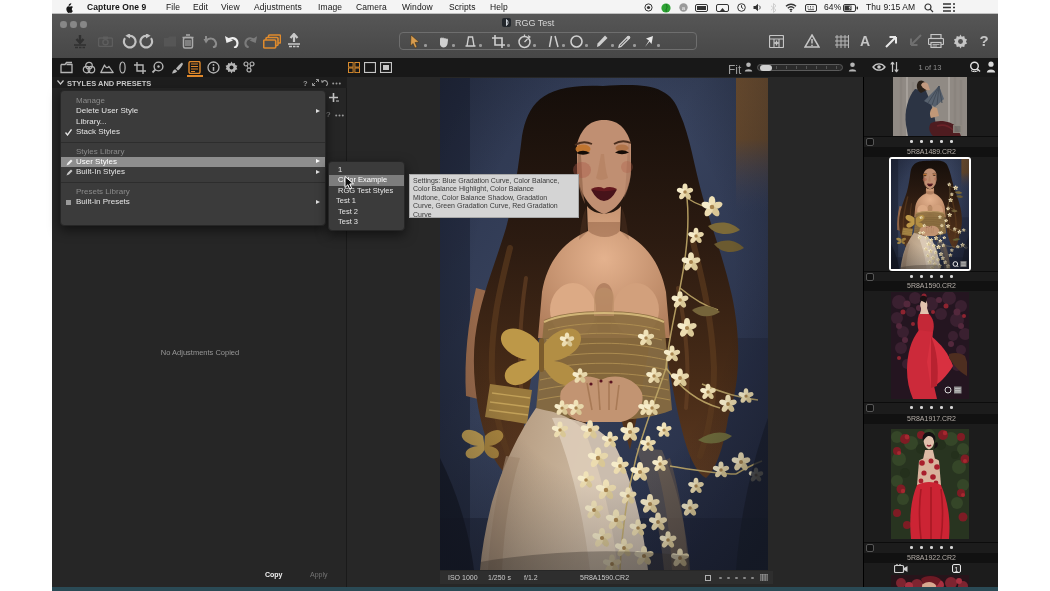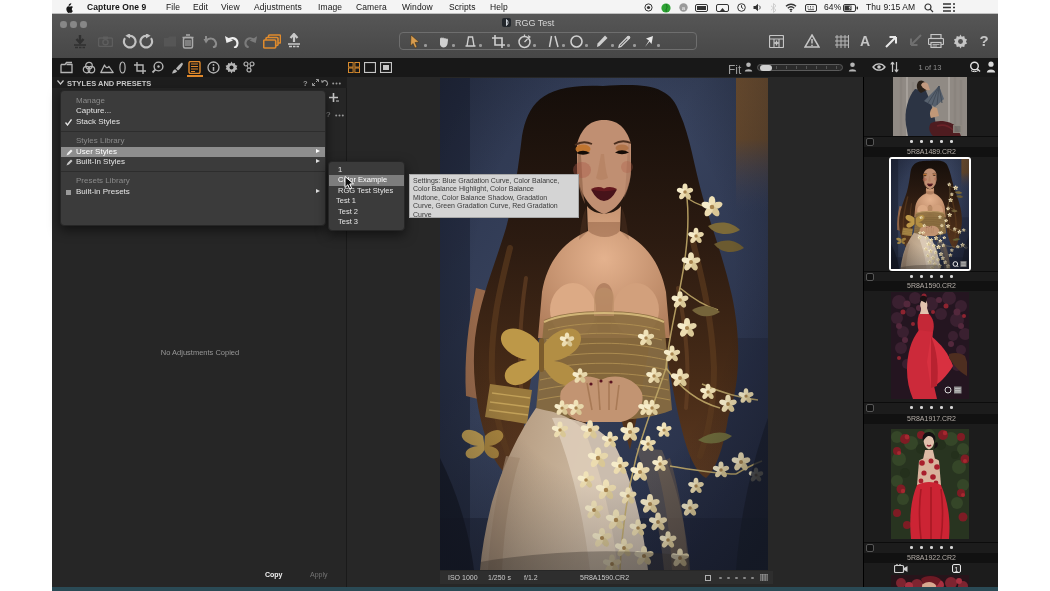--- a/index.html
+++ b/index.html
@@ -818,21 +818,22 @@
           <circle cx="68" cy="6" r="3"></circle>
         </g>
 <ellipse cx="38" cy="11" rx="7" ry="5" fill="#d8a890"></ellipse>
 <path d="M30 4 C34 0 46 0 50 5 L46 11 C42 6 36 6 32 9 Z" fill="#6e1a24"></path>
 </svg>
 </div>
 <div id="tealline"></div>
 </div>
 <div class="menu" id="mainmenu" style="left:60px; top:90px; width:266px; height:136px; padding-top:5px;">
   <div class="it dim">Manage</div>
-  <div class="it">Capture...</div>
+  <div class="it">Delete User Style<span class="arr"></span></div>
+  <div class="it">Library...</div>
   <div class="it"><svg class="ic" style="left:4px;top:2px" width="7" height="7" viewBox="0 0 7 7">
         <path d="M0.5 3.5 L2.5 6 L6.5 0.5" stroke="#e4e4e4" stroke-width="1.3" fill="none"></path>
       </svg>Stack Styles</div>
   <div style="height:5px;border-bottom:1px solid #2d2d2d;margin-bottom:4px;"></div>
   <div class="it dim">Styles Library</div>
   <div class="it" style="background:#8e8e8e;color:#fff;"><svg class="ic" style="left:5px;top:2px" width="7" height="7" viewBox="0 0 7 7">
         <path d="M0.5 6.5 L1.5 4 L5 0.5 L6.5 2 L3 5.5 Z" fill="#f0f0f0"></path>
       </svg>User Styles<span class="arr" style="border-left-color:#fff"></span></div>
   <div class="it"><svg class="ic" style="left:5px;top:2px" width="7" height="7" viewBox="0 0 7 7">
         <path d="M0.5 6.5 L1.5 4 L5 0.5 L6.5 2 L3 5.5 Z" fill="#c9c9c9"></path>

